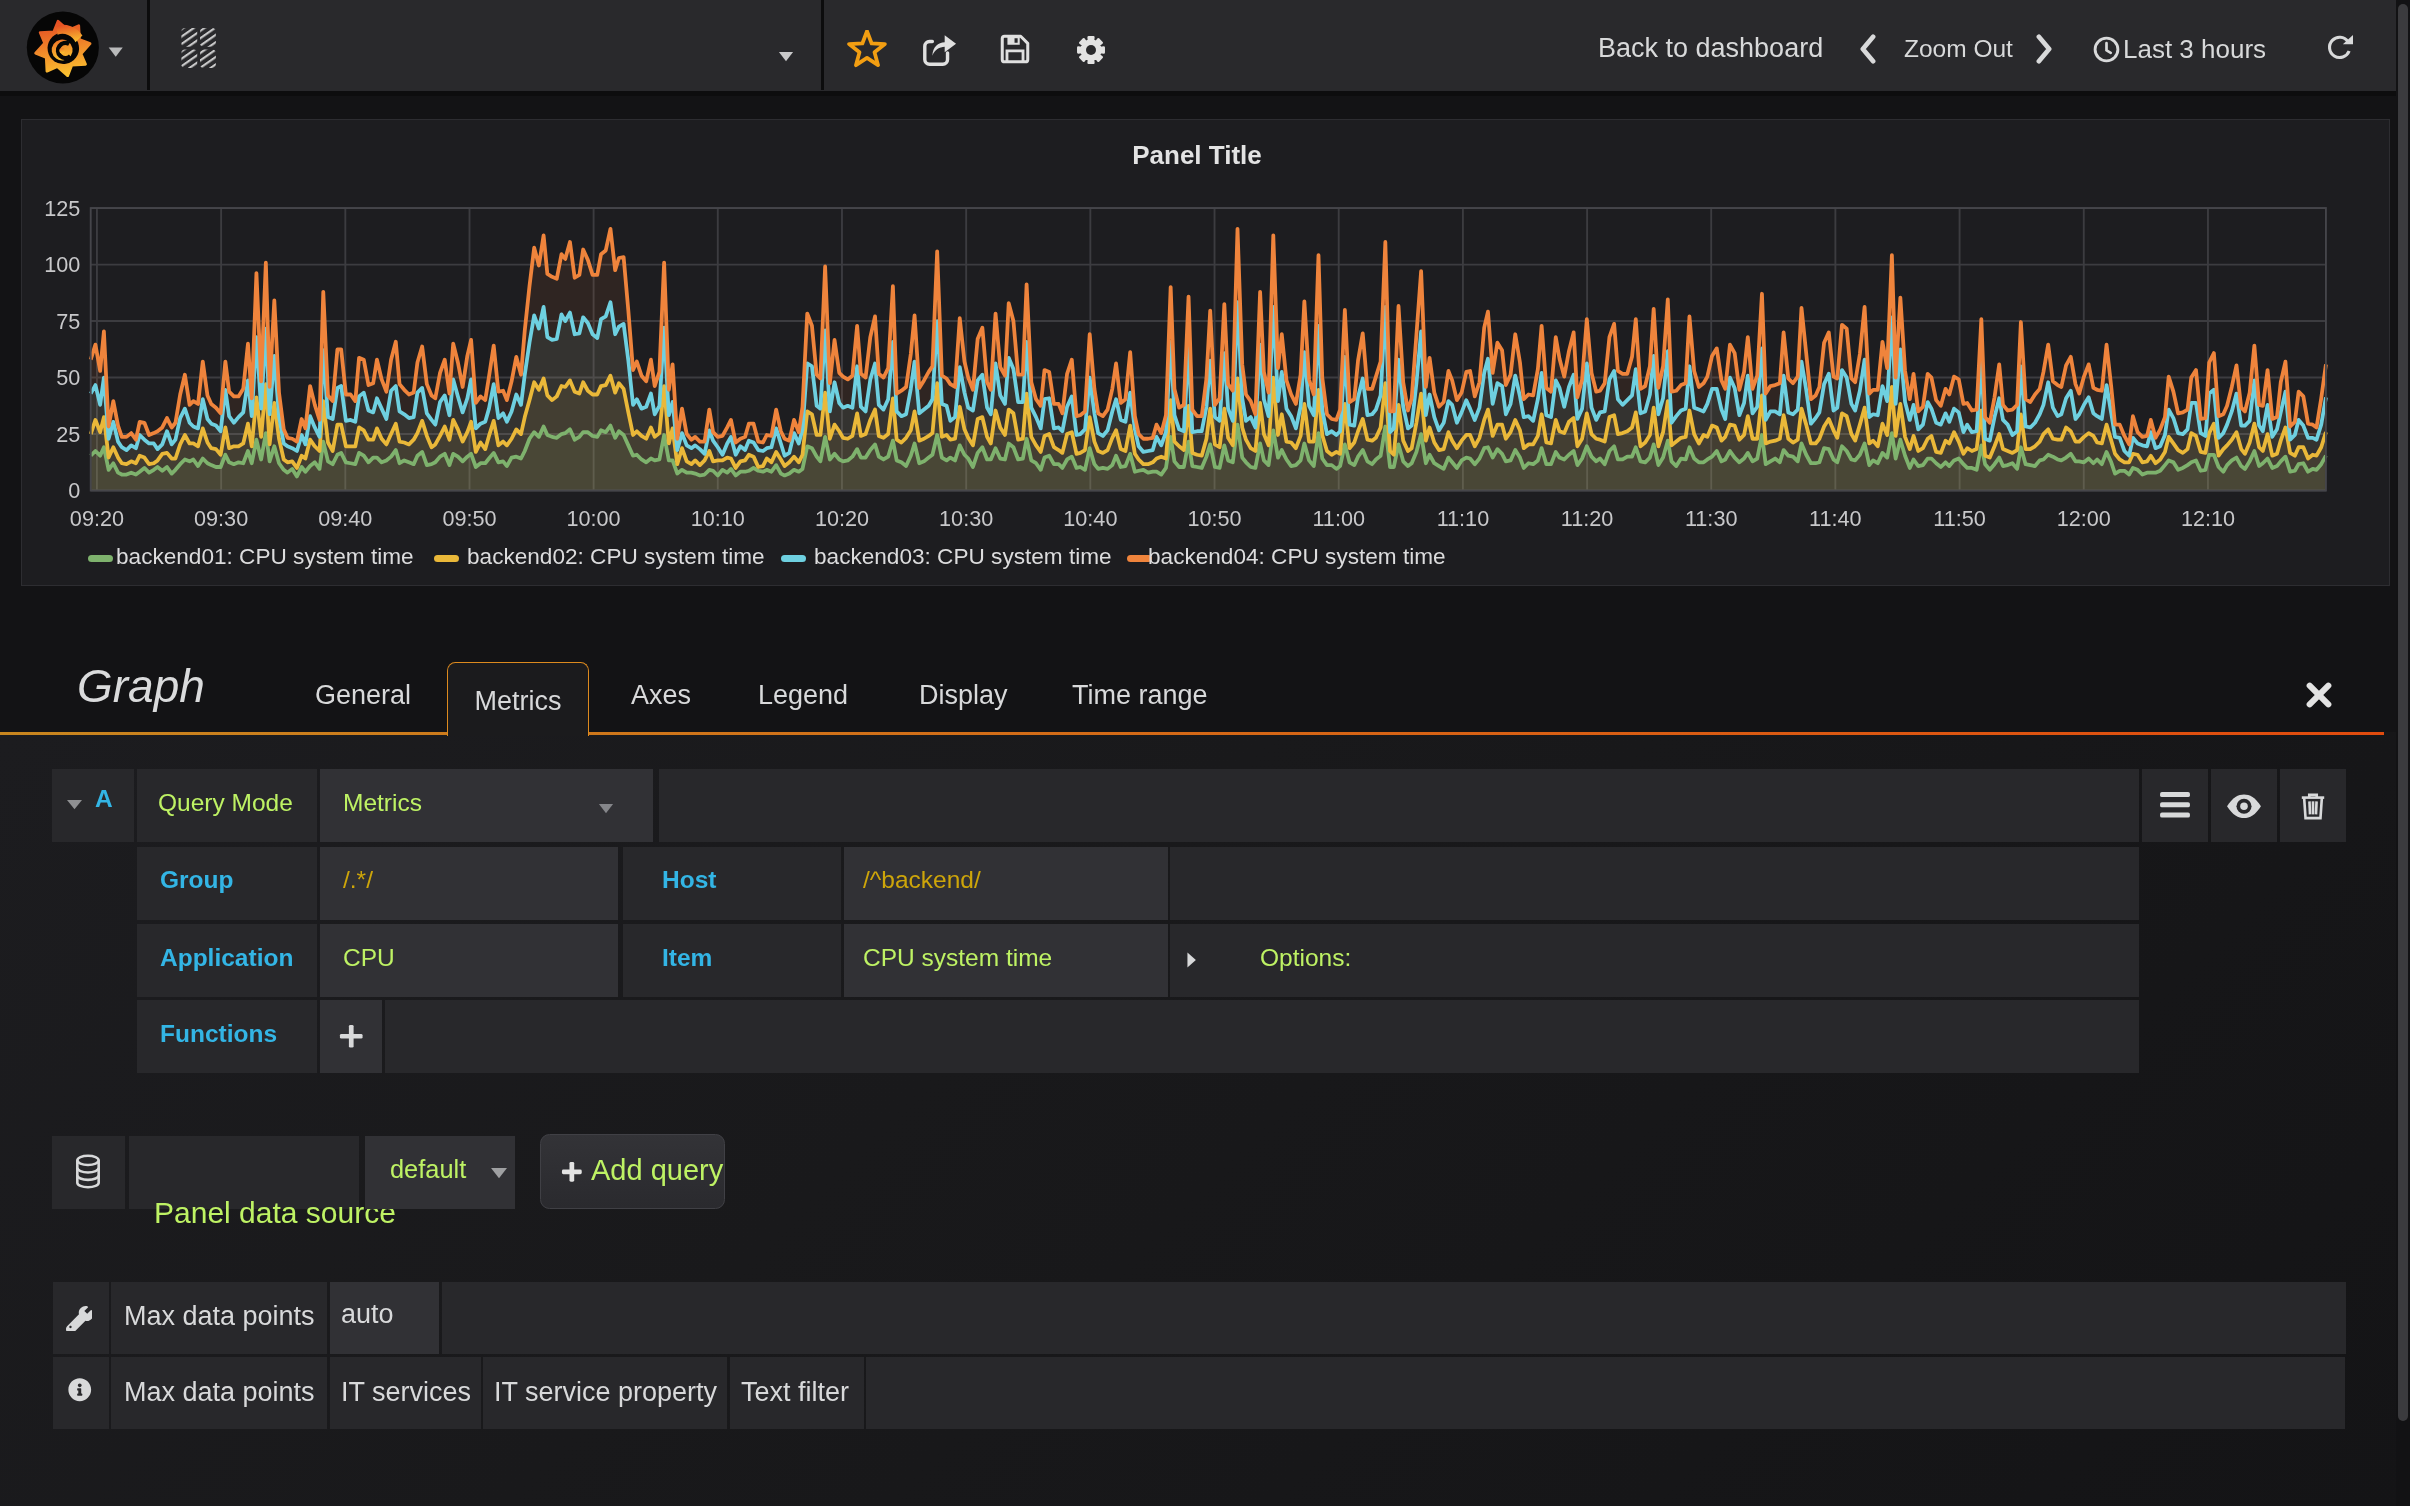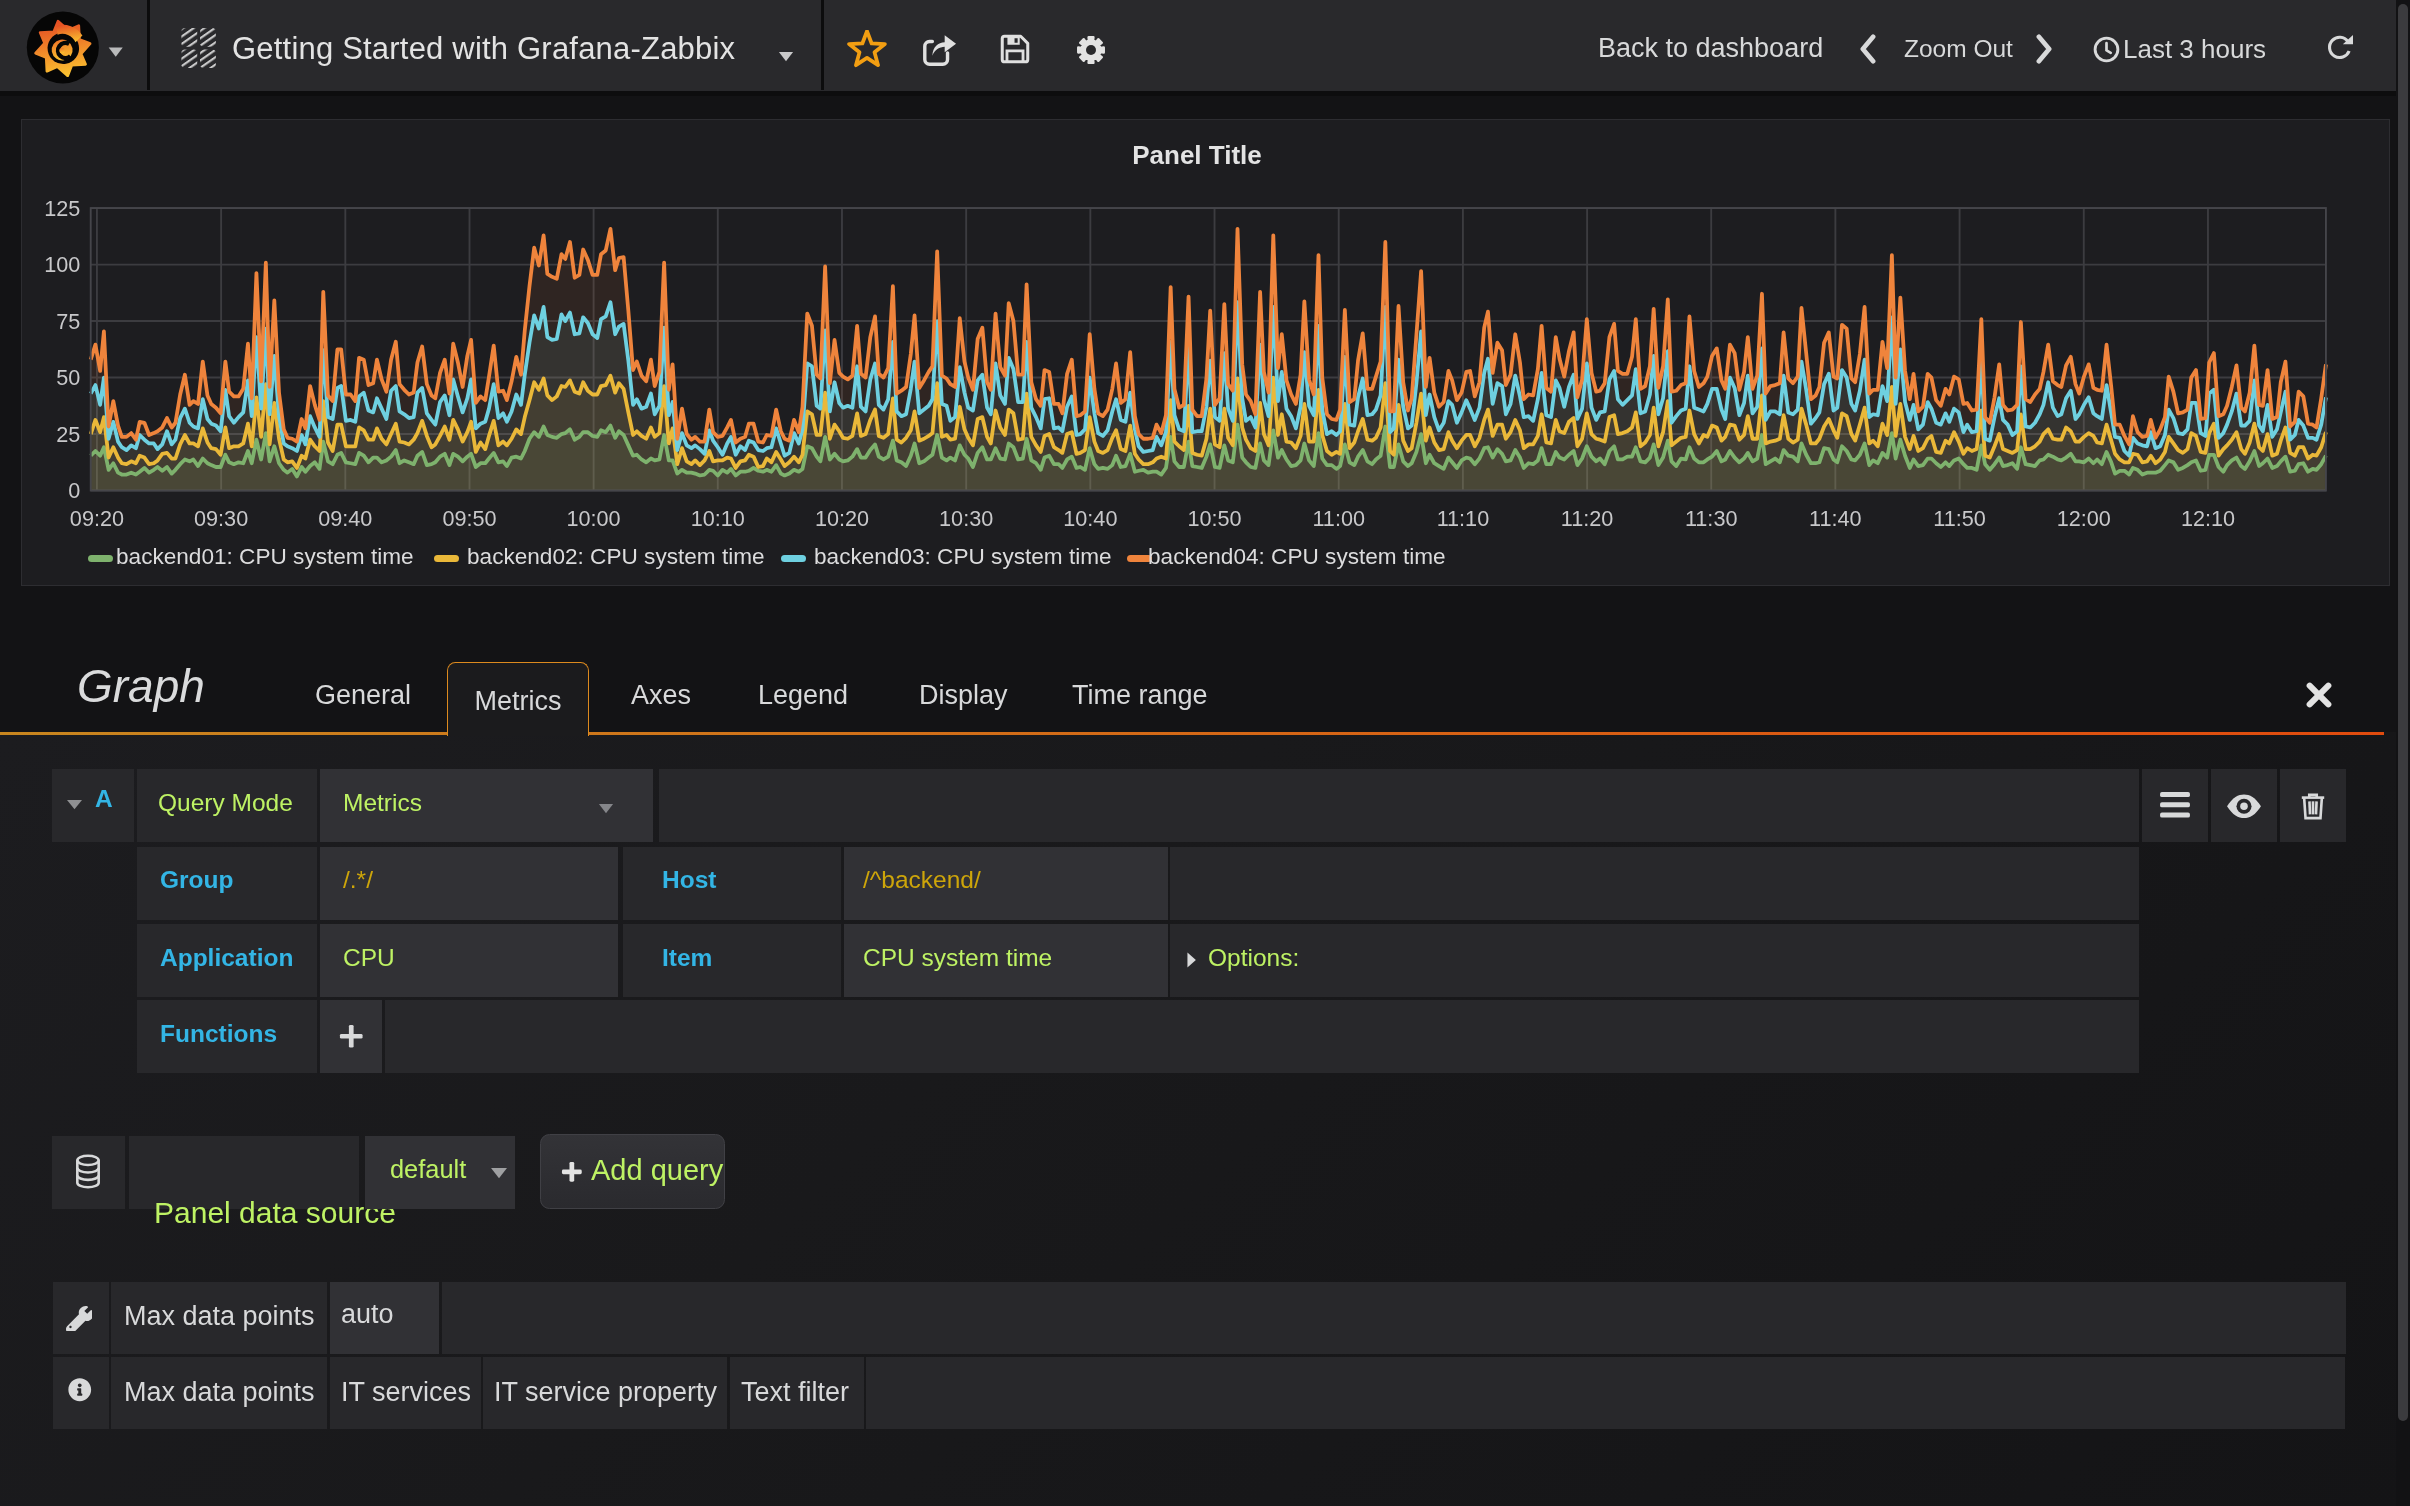--- a/index.html
+++ b/index.html
@@ -68,21 +68,20 @@
     <defs>
       <pattern id="hatch" width="6.5" height="6.5" patternUnits="userSpaceOnUse" patternTransform="rotate(55)">
         <line x1="1" y1="0" x2="1" y2="6.5" stroke="#c9c9ca" stroke-width="2.6"></line>
       </pattern>
     </defs>
     <rect x="0" y="0" width="17" height="20" rx="4" fill="url(#hatch)"></rect>
     <rect x="20" y="0" width="17" height="20" rx="4" fill="url(#hatch)"></rect>
     <rect x="0" y="23" width="17" height="20" rx="4" fill="url(#hatch)"></rect>
     <rect x="20" y="23" width="17" height="20" rx="4" fill="url(#hatch)"></rect>
   </svg>
-  <div id="dash-title">Getting Started with Grafana-Zabbix</div>
   <svg class="abs" style="left:778px;top:51px" width="16" height="11.3" viewBox="0 0 17 12">
       <path fill="#c9c9ca" d="M1,1 L16,1 L8.5,11 Z"></path>
     </svg>
 
   <svg class="abs" style="left:846px;top:30px" width="42" height="42" viewBox="-19 -18 38 38">
     <polygon points="0.0,-17.0 4.2,-5.8 16.2,-5.3 6.8,2.2 10.0,13.8 0.0,7.2 -10.0,13.8 -6.8,2.2 -16.2,-5.3 -4.2,-5.8" fill="none" stroke="#f29e12" stroke-width="3.4" stroke-linejoin="round"></polygon>
   </svg>
 
   <svg class="abs" style="left:921px;top:32px" width="36" height="36" viewBox="0 0 38 38">
     <path d="M28,22 L28,29 C28,31.8 25.8,34 23,34 L9,34 C6.2,34 4,31.8 4,29 L4,15 C4,12.2 6.2,10 9,10 L12,10" fill="none" stroke="#e0e0e0" stroke-width="3.6" stroke-linecap="round"></path>
@@ -267,21 +266,21 @@
 <div class="icell" style="left:320px;top:924px;width:298px;height:73px"></div>
 <div class="ctext" style="left:343px;top:944px">CPU</div>
 <div class="cell" style="left:623px;top:924px;width:218px;height:73px"></div>
 <div class="ctext blue" style="left:662px;top:944px">Item</div>
 <div class="icell" style="left:844px;top:924px;width:324px;height:73px"></div>
 <div class="ctext" style="left:863px;top:944px">CPU system time</div>
 <div class="cell" style="left:1170px;top:924px;width:969px;height:73px"></div>
 <svg class="abs" style="left:1186px;top:951px" width="11.3" height="18" viewBox="0 0 12 19">
     <path fill="#d8d9da" d="M1.5,1.5 L10.5,9.5 L1.5,17.5 Z"></path>
   </svg>
-<div class="ctext" style="left:1208px;top:944px">Options:</div>
+<div class="ctext" style="left:1260px;top:944px">Options:</div>
 
 <div class="cell" style="left:137px;top:1000px;width:180px;height:73px"></div>
 <div class="ctext blue" style="left:160px;top:1020px">Functions</div>
 <div class="icell" style="left:320px;top:1000px;width:62px;height:73px"></div>
 <svg class="abs" style="left:339px;top:1024px" width="24.5" height="24.5" viewBox="0 0 26 26">
     <g fill="#d8d9da">
       <rect x="10.5" y="1" width="5" height="24" rx="1.5"></rect>
       <rect x="1" y="10.5" width="24" height="5" rx="1.5"></rect>
     </g>
   </svg>

